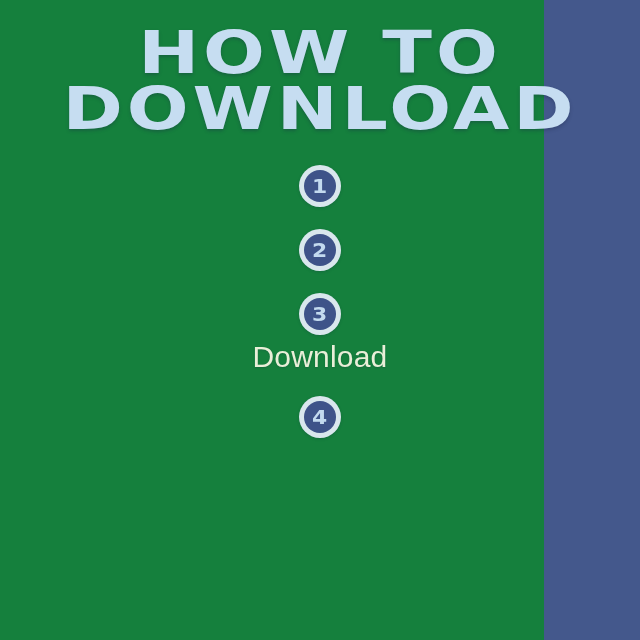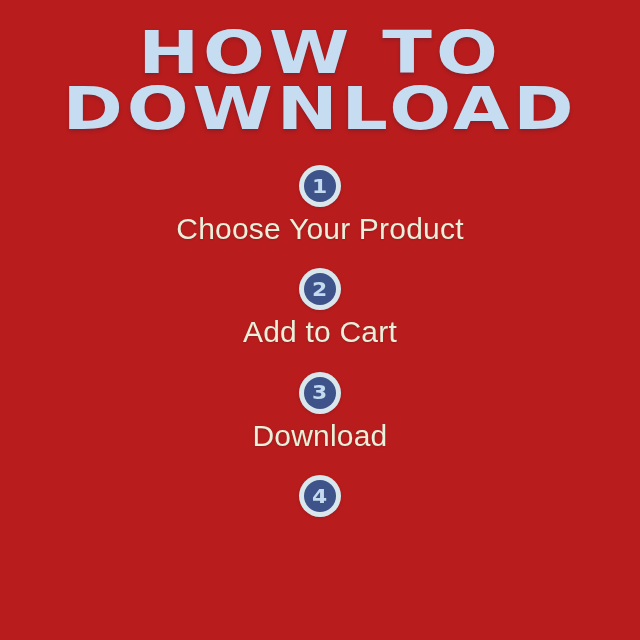--- a/index.html
+++ b/index.html
@@ -10,23 +10,23 @@
     width: 640px;
     height: 640px;
     overflow: hidden;
     background: #44588C;
     font-family: "Liberation Sans", sans-serif;
     -webkit-font-smoothing: antialiased;
   }
 
   #poster {
     position: relative;
-    width: 640px;
+    width: 544px;
     height: 640px;
-    background: #b91c1c;
+    background: #15803d;
     box-sizing: border-box;
     text-decoration: underline;
   }
 
   
   .title-block {
     position: absolute;
     left: 0;
     top: 24px;
     width: 640px;
@@ -119,30 +119,28 @@
   </div>
 
   <div class="steps">
 
     <div class="step s1">
       <div class="step-badge">
         <div class="step-badge-inner">
           <span class="step-number">1</span>
         </div>
       </div>
-      <span class="step-label">Choose Your Product</span>
     </div>
 
     <div class="step s2">
       <div class="step-badge">
         <div class="step-badge-inner">
           <span class="step-number">2</span>
         </div>
       </div>
-      <span class="step-label">Add to Cart</span>
     </div>
 
     <div class="step s3">
       <div class="step-badge">
         <div class="step-badge-inner">
           <span class="step-number">3</span>
         </div>
       </div>
       <span class="step-label">Download</span>
     </div>

